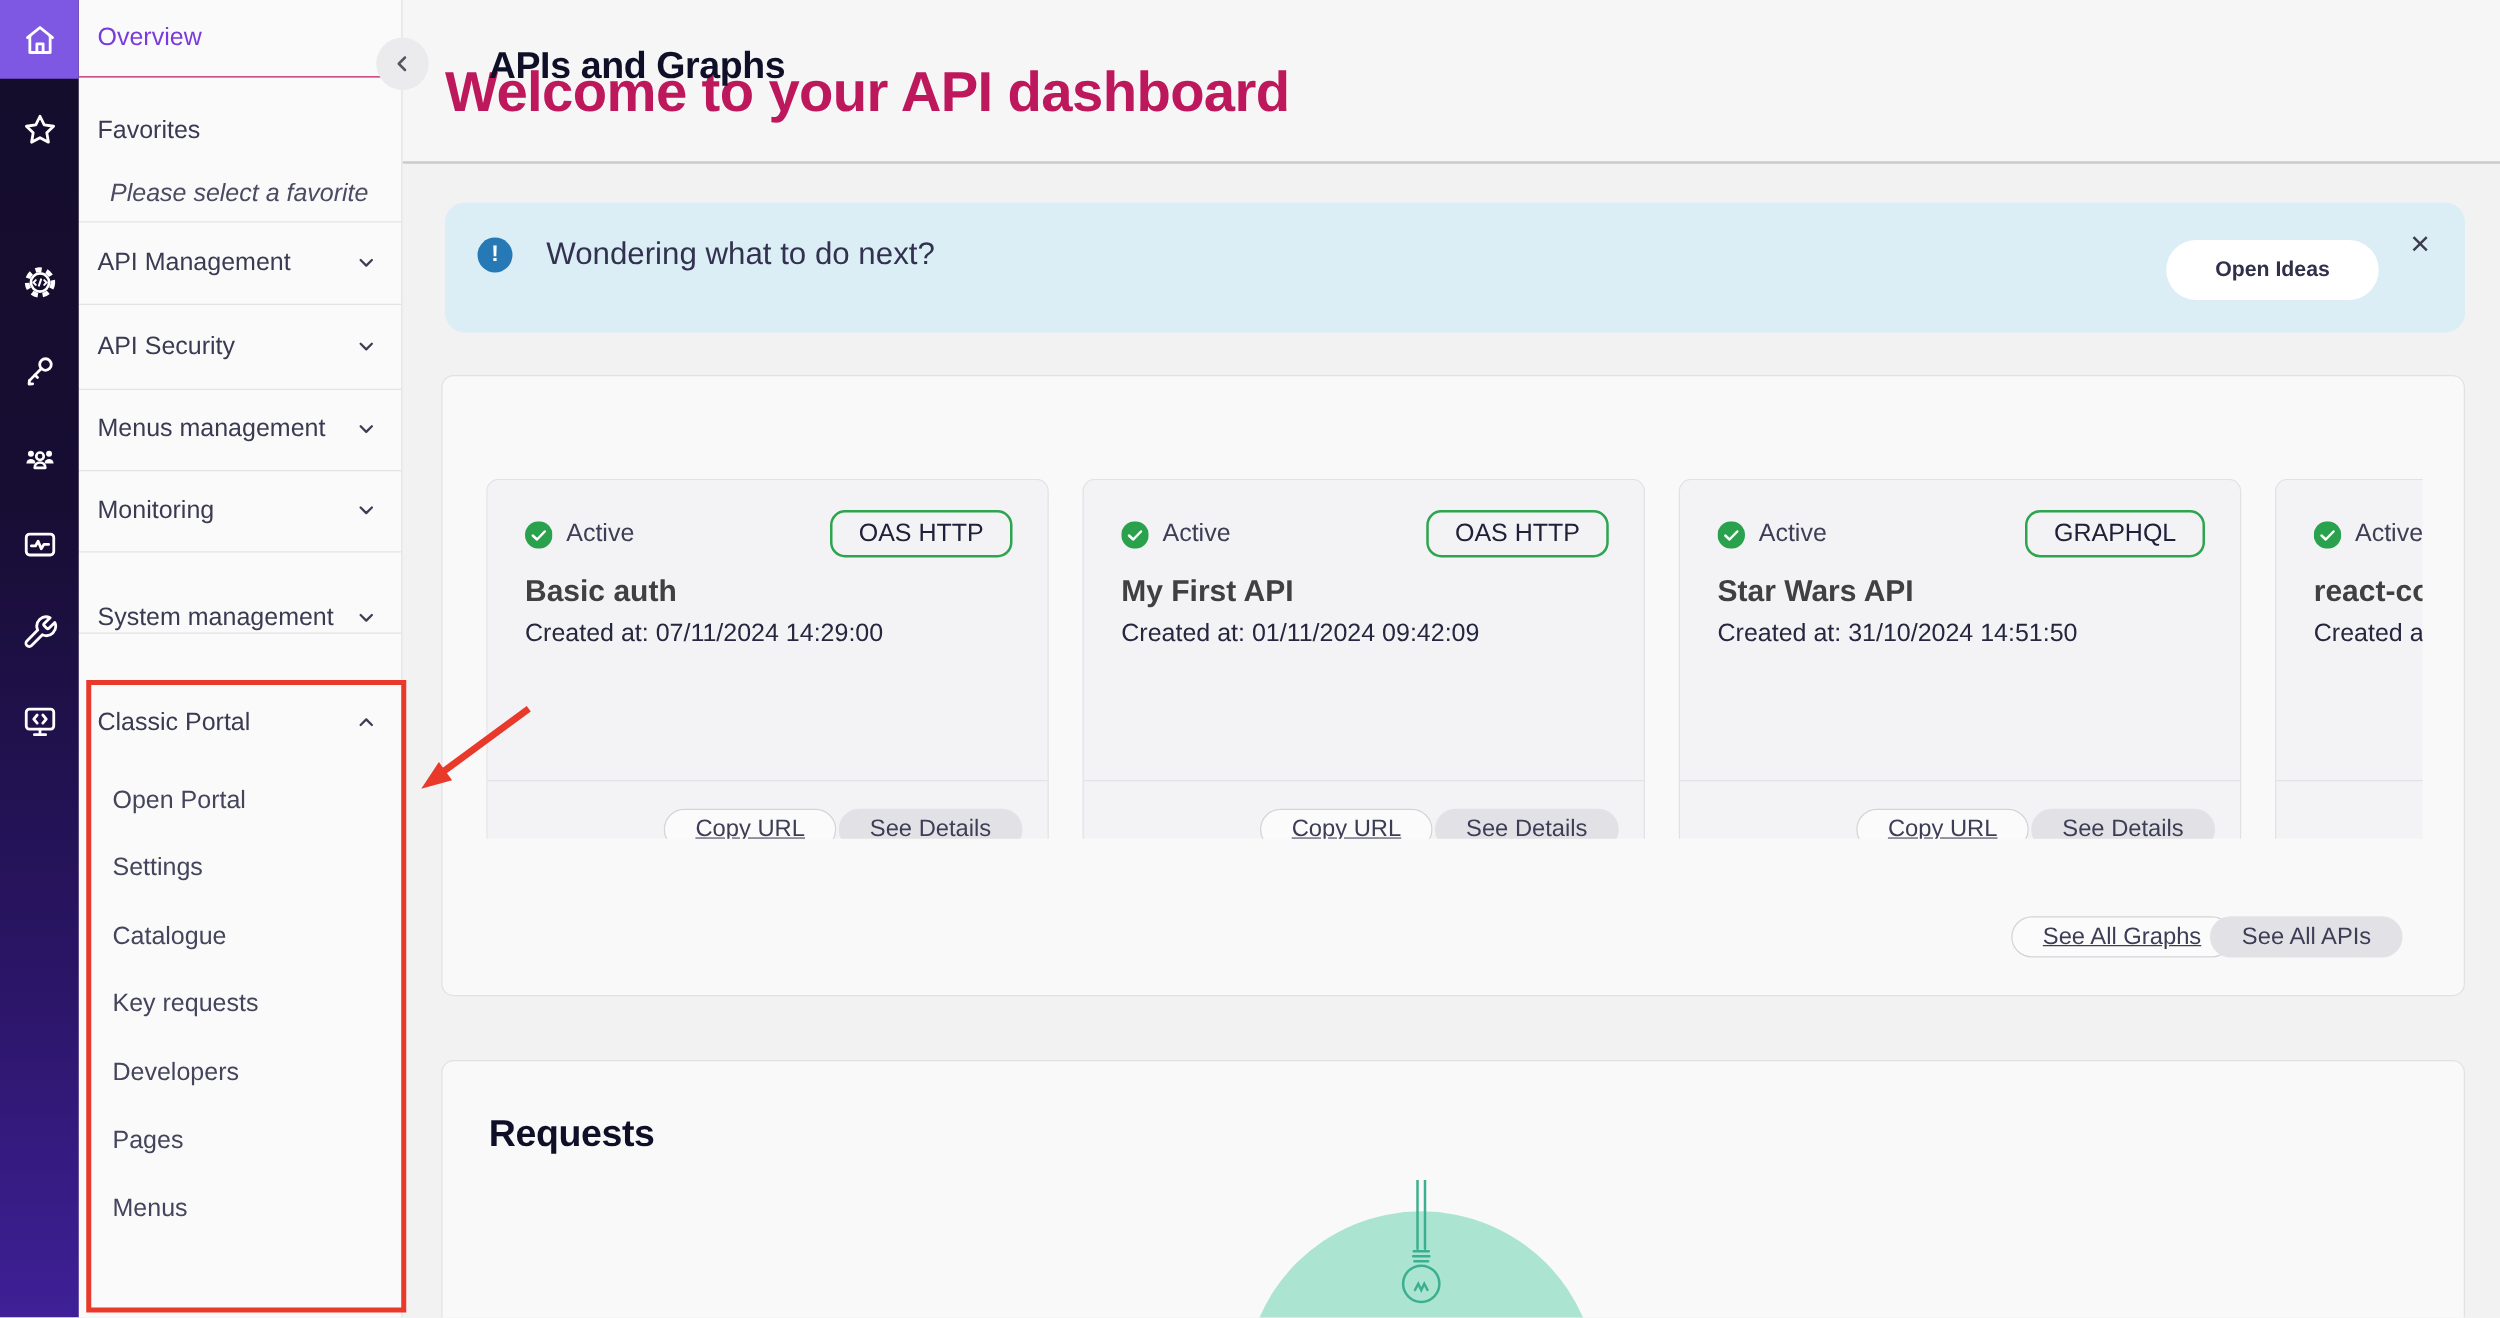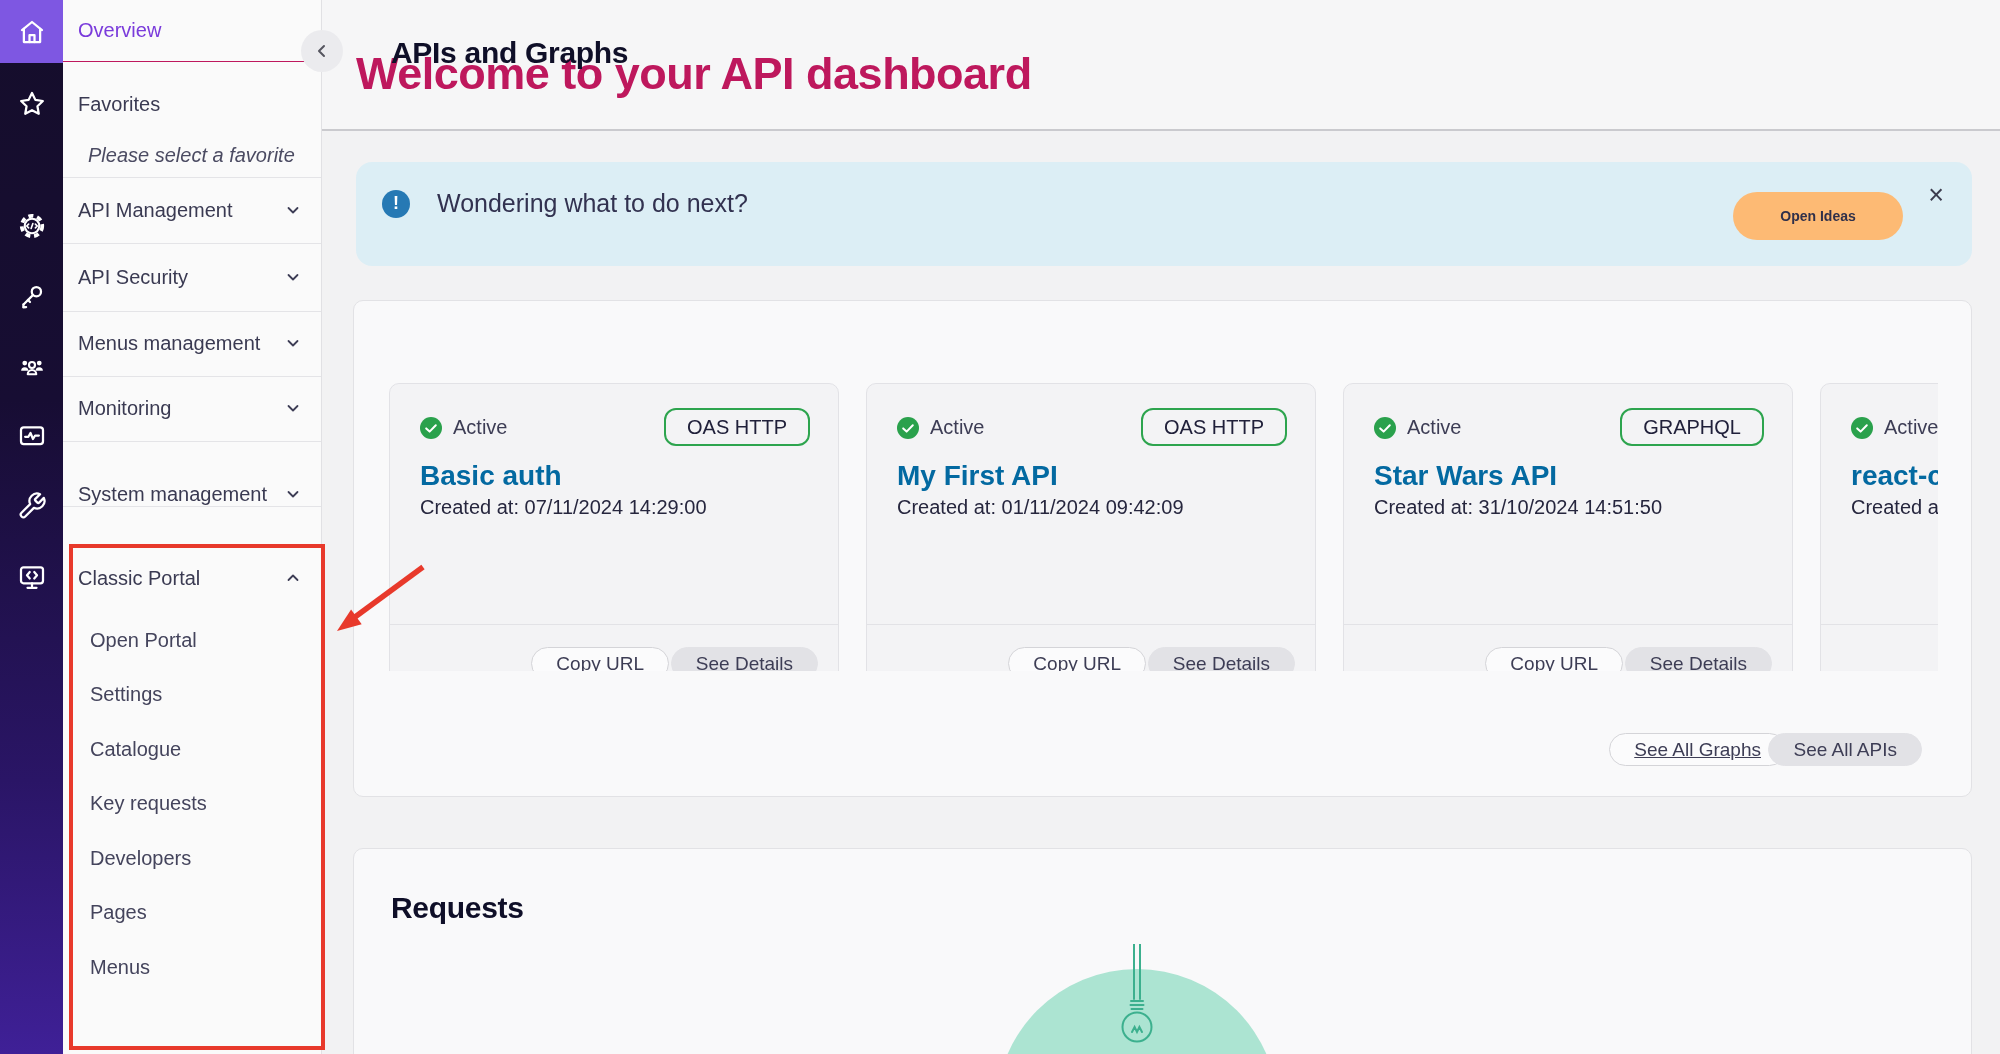--- a/index.html
+++ b/index.html
@@ -56,21 +56,21 @@
   }
   .banner-left { position:absolute; left:26px; top:27px; display:flex; align-items:center; gap:27px; }
   .info-badge {
     width:28px; height:28px; border-radius:50%; background:var(--info-blue,#2679b4);
     color:#fff; font-weight:700; font-size:18px; display:flex; align-items:center; justify-content:center;
   }
   .banner-msg { font-size:25px; font-weight:400; color:#323250; }
   .pill { border-radius:24px; display:flex; align-items:center; justify-content:center; cursor:pointer; border:none; font-family:inherit; }
   .open-ideas {
     position:absolute; right:69px; top:30px; width:170px; height:48px;
-    background:#fdba74; font-size:14px; font-weight:700; color:#30304a;
+    background:#ffffff; font-size:17px; font-weight:700; color:#30304a;
   }
   .banner-close { position:absolute; right:28px; top:18px; font-size:27px; color:#3c3c4e; background:none; border:none; cursor:pointer; font-family:inherit; }
 
   
   .section {
     position:absolute; left:353px; width:1619px;
     background:#f9f9fa; border:1px solid #e2e2e5; border-radius:10px;
   }
   .sec-apis { top:300px; height:497px; }
   .sec-requests { top:848px; height:225px; overflow:hidden;text-align:right; }
@@ -80,21 +80,21 @@
   .api-card {
     position:absolute; top:0; width:450px; height:315px;
     background:#f3f3f5; border:1px solid #e2e2e6; border-radius:10px;
   }
   .card-status { position:absolute; left:30px; top:32px; display:flex; align-items:center; gap:11px; font-size:20px; color:#3d3d55; }
   .badge {
     position:absolute; right:28px; top:24px; height:38px; padding:0 21px;
     border:2px solid var(--badge-green,#2da44e); border-radius:12px;
     display:flex; align-items:center; font-size:20px; color:#20203a; background:transparent;
   }
-  .card-title { position:absolute; left:30px; top:76px; font-size:28px; font-weight:700; color:#0369a1; white-space:nowrap; }
+  .card-title { position:absolute; left:30px; top:76px; font-size:24px; font-weight:700; color:#404040; white-space:nowrap; }
   .card-created { position:absolute; left:30px; top:112px; font-size:20px; color:#26263e; white-space:nowrap; }
   .card-divider { position:absolute; left:0; top:240px; width:100%; border-top:1px solid #e2e2e6; }
   .btn { height:33px; border-radius:17px; font-size:19px; color:#3d3d55; padding:0 24px; white-space:nowrap; }
   .btn-outline { background:#fbfbfc; border:1px solid #d4d4d8;text-decoration:underline; }
   .btn-gray { background:#e2e2e6; border:1px solid #e2e2e6; }
   .card-copy { position:absolute; right:169px; top:263px; }
   .card-details { position:absolute; right:20px; top:263px; }
   .see-all-graphs { position:absolute; right:185px; top:432px; }
   .see-all-apis { position:absolute; right:49px; top:432px; }
 

